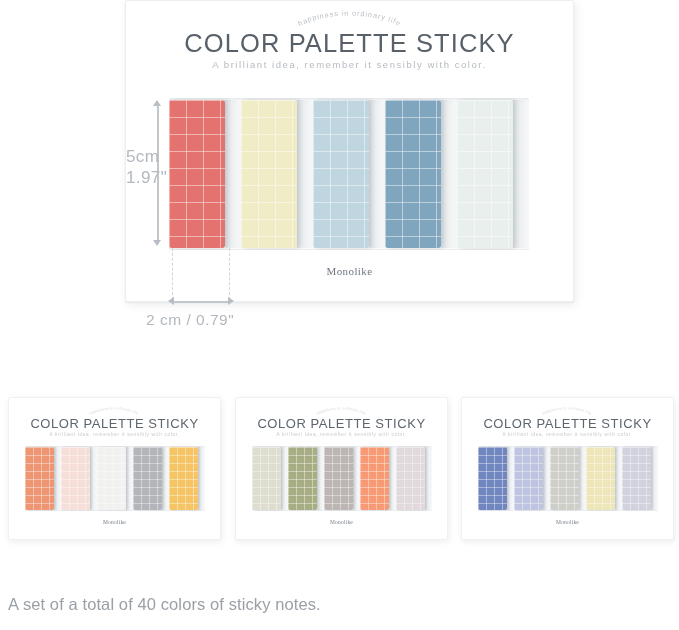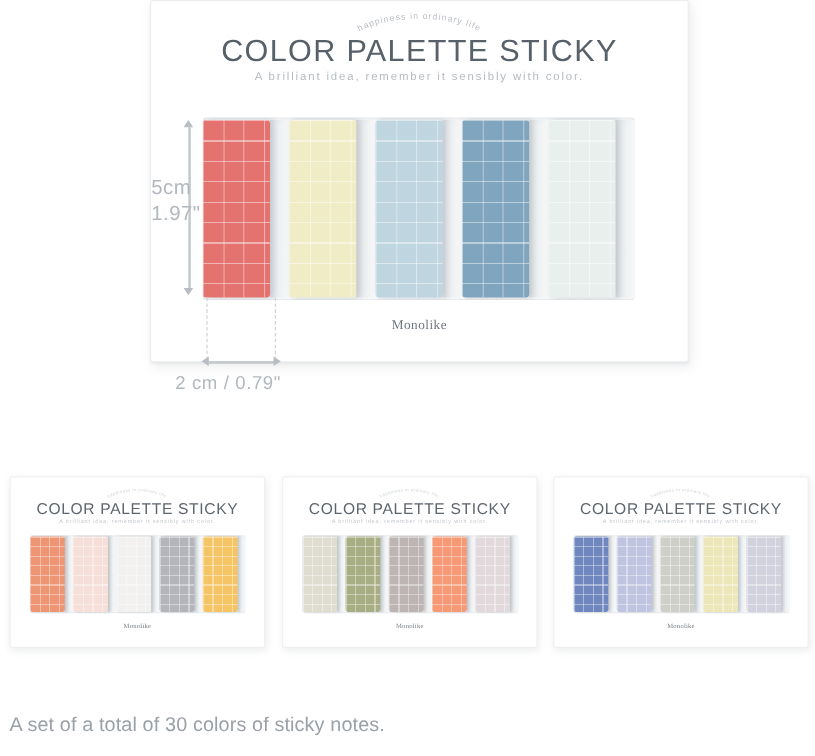--- a/index.html
+++ b/index.html
@@ -515,13 +515,13 @@
       <div class="v-slot">
         <div class="v-note" style="background:#D2D2DE"></div>
         <div class="v-note-gap"></div>
       </div>
     </div>
     <div class="v-brand">Monolike</div>
   </div>
 
 </div>
 
-<div id="caption">A set of a total of 30 colors of sticky notes.</div>
+<div id="caption">A set of a total of 40 colors of sticky notes.</div>
 
 </body></html>

